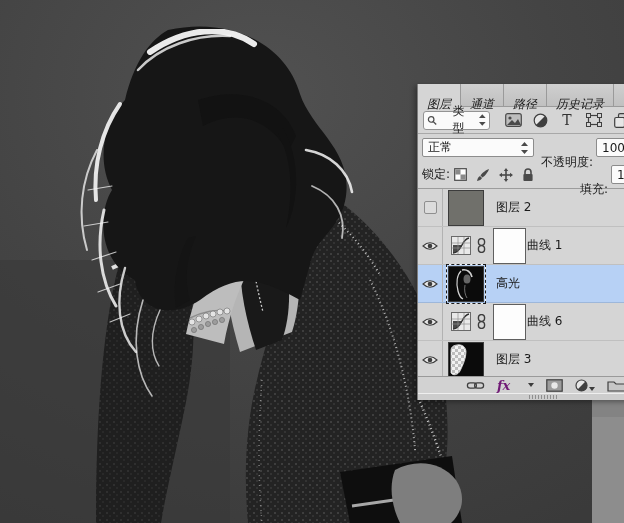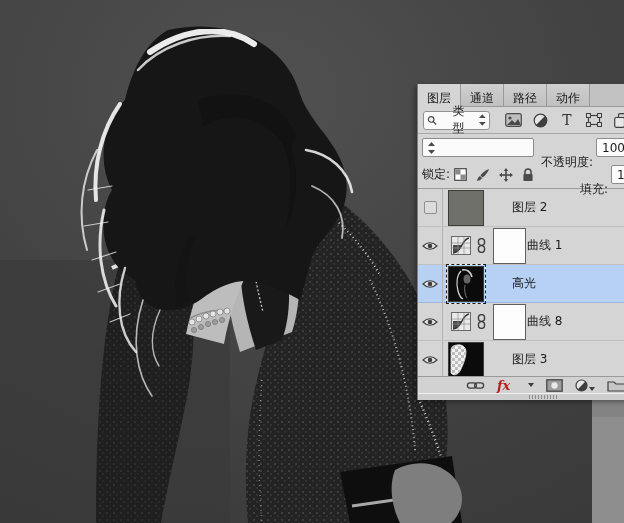--- a/index.html
+++ b/index.html
@@ -7,22 +7,22 @@
   .stage{position:relative;width:624px;height:523px;overflow:hidden;
          font-family:"DejaVu Sans","Liberation Sans",sans-serif;font-size:12px;color:#1a1a1a;}
   .photo{position:absolute;left:0;top:0;}
   .watermark{position:absolute;left:178px;top:101px;font-size:26px;font-weight:bold;color:#fff;
              letter-spacing:-0.5px;
              text-shadow:0 0 3px rgba(30,30,30,.95),0 0 6px rgba(30,30,30,.8),1px 1px 2px rgba(0,0,0,.9);}
   
   .panel{position:absolute;left:417px;top:84px;width:250px;height:316px;background:#d5d5d5;
          border-left:1px solid #7d7d7d;box-shadow:-2px 2px 5px rgba(0,0,0,.35);}
   .tabs{height:23px;background:#c2c2c2;display:flex;align-items:flex-end;border-bottom:1px solid #9a9a9a;}
-  .tab{height:22px;line-height:21px;padding:4px 9px;background:linear-gradient(#cfcfcf,#c0c0c0);
-       border-right:1px solid #9a9a9a;white-space:nowrap;cursor:default;}
+  .tab{height:22px;line-height:21px;padding:10px 9px;background:linear-gradient(#cfcfcf,#c0c0c0);
+       border-right:1px solid #9a9a9a;white-space:nowrap;cursor:default;font-style:italic;}
   .tab.active{background:#d5d5d5;height:23px;margin-bottom:-1px;border-right:1px solid #9a9a9a;}
   .tab-spacer{flex:1;}
   .filter-row{height:27px;display:flex;align-items:center;border-bottom:1px solid #a8a8a8;padding:0 5px;}
   .kind-combo{width:67px;height:19px;background:#fafafa;border:1px solid #939393;border-radius:3px;
               display:flex;align-items:center;padding:0 3px;gap:15px;}
   .kind-combo span{flex:1;}
   .ficons{display:flex;align-items:center;gap:9px;margin-left:14px;}
   .fbtn{width:18px;height:17px;display:flex;align-items:center;justify-content:center;}
   .blend-row{height:27px;display:flex;align-items:center;padding:0 4px;}
   .mode-combo{width:112px;height:19px;background:#fbfbfb;border:1px solid #8c8c8c;border-radius:2px;
@@ -41,26 +41,26 @@
            border-right:1px solid #b2b2b2;}
   .hidden-well{width:13px;height:13px;border:1px solid #8f8f8f;background:#dcdcdc;border-radius:2px;}
   .thumb{width:36px;height:36px;flex:none;margin-left:5px;border:1px solid #3c3c3c;position:relative;}
   .thumb.gray{background:#70706b;}
   .thumb.dark{background:#0b0b0b;}
   .thumb.sel::before{content:'';position:absolute;inset:-3px;border:1px solid #f2f2f2;}
   .thumb.sel::after{content:'';position:absolute;inset:-3px;border:1px dashed #1b1b1b;}
   .adj-icon{width:20px;height:19px;flex:none;margin-left:8px;background:#e9e9e9;border:1px solid #6a6a6a;}
   .chain{margin-left:6px;flex:none;}
   .mask-thumb{width:33px;height:36px;flex:none;margin-left:7px;background:#fdfdfd;border:1px solid #5f5f5f;}
-  .lname{margin-left:28px;white-space:nowrap;}
+  .lname{margin-left:12px;white-space:nowrap;}
   .lname.adj{margin-left:1px;}
   .footer{height:17px;border-top:1px solid #9a9a9a;background:#d2d2d2;display:flex;align-items:center;
           padding-left:48px;gap:12px;}
   .fx{font-family:"DejaVu Serif","Liberation Serif",serif;font-style:italic;font-weight:bold;font-size:13px;
-      color:#b91c1c;line-height:1;display:flex;align-items:center;gap:18px;}
+      color:#701a75;line-height:1;display:flex;align-items:center;gap:18px;}
   .caret{width:0;height:0;border-left:3px solid transparent;border-right:3px solid transparent;
          border-top:4px solid #3c3c3c;margin-bottom:1px;}
   .bottom-strip{height:7px;background:#cdcdcd;border-top:1px solid #efefef;display:flex;align-items:center;}
   .grip{width:28px;height:4px;margin:0 auto;
         background:repeating-linear-gradient(90deg,#8f8f8f 0 1px,transparent 1px 3px);}
   svg{display:block;}
 </style>
 </head>
 <body>
 
@@ -173,20 +173,21 @@
     </g>
   </svg>
 
 
   <div class="panel">
 
     <div class="tabs">
       <div class="tab active">图层</div>
       <div class="tab">通道</div>
       <div class="tab">路径</div>
+      <div class="tab">历史记录</div>
       <div class="tab">动作</div>
       <div class="tab-spacer"></div>
     </div>
 
     <div class="filter-row">
       <div class="kind-combo">
         <svg width="11" height="11" viewBox="0 0 12 12">
           <circle cx="4.8" cy="4.8" r="3.2" fill="none" stroke="#4d4d4d" stroke-width="1.4"></circle>
           <line x1="7.3" y1="7.3" x2="10.6" y2="10.6" stroke="#4d4d4d" stroke-width="1.6"></line>
         </svg>
@@ -228,20 +229,21 @@
           <svg width="15" height="15" viewBox="0 0 15 15">
               <rect x="4.5" y="0.7" width="9.8" height="9.8" rx="1.5" fill="#cfcfcf" stroke="#3f3f3f" stroke-width="1.2"></rect>
               <rect x="0.7" y="4.5" width="9.8" height="9.8" rx="1.5" fill="#e6e6e6" stroke="#3f3f3f" stroke-width="1.2"></rect>
             </svg>
         </div>
       </div>
     </div>
 
     <div class="blend-row">
       <div class="mode-combo">
+        <span>正常</span>
         <svg width="7" height="12" viewBox="0 0 7 12">
           <path d="M3.5,0 L7,4 L0,4 Z" fill="#4a4a4a"></path>
             <path d="M3.5,12 L0,8 L7,8 Z" fill="#4a4a4a"></path>
         </svg>
       </div>
       <span class="lbl">不透明度:</span>
       <div class="num-box">
         <span>100%</span>
       </div>
     </div>
@@ -337,21 +339,21 @@
             <path d="M1,16 C5,16 8,12 10,8 C12,4 14,1.5 17,1" fill="none" stroke="#2e2e2e" stroke-width="1.4"></path>
             <path d="M1,16 C5,16 8,12 10,8 L1,8 Z" fill="#2e2e2e" opacity="0.85"></path>
             <path d="M6,0 L6,17 M12,0 L12,17 M0,6 L18,6 M0,11 L18,11" stroke="#8f8f8f" stroke-width="0.7"></path>
           </svg>
         </div>
         <svg class="chain" width="9" height="15" viewBox="0 0 9 15">
           <ellipse cx="4.5" cy="4" rx="3.1" ry="3.4" fill="none" stroke="#3d3d3d" stroke-width="1.4"></ellipse>
           <ellipse cx="4.5" cy="11" rx="3.1" ry="3.4" fill="none" stroke="#3d3d3d" stroke-width="1.4"></ellipse>
         </svg>
         <div class="mask-thumb"></div>
-        <span class="lname adj">曲线 8</span>
+        <span class="lname adj">曲线 6</span>
       </div>
 
       <div class="lrow">
         <div class="eyecell">
           <svg width="16" height="10" viewBox="0 0 16 10">
             <path d="M1,5 Q8,-1.5 15,5 Q8,11.5 1,5 Z" fill="#e9e9e9" stroke="#3d3d3d" stroke-width="1.1"></path>
             <circle cx="8" cy="5" r="2.3" fill="#3d3d3d"></circle>
           </svg>
         </div>
         <div class="thumb dark">

